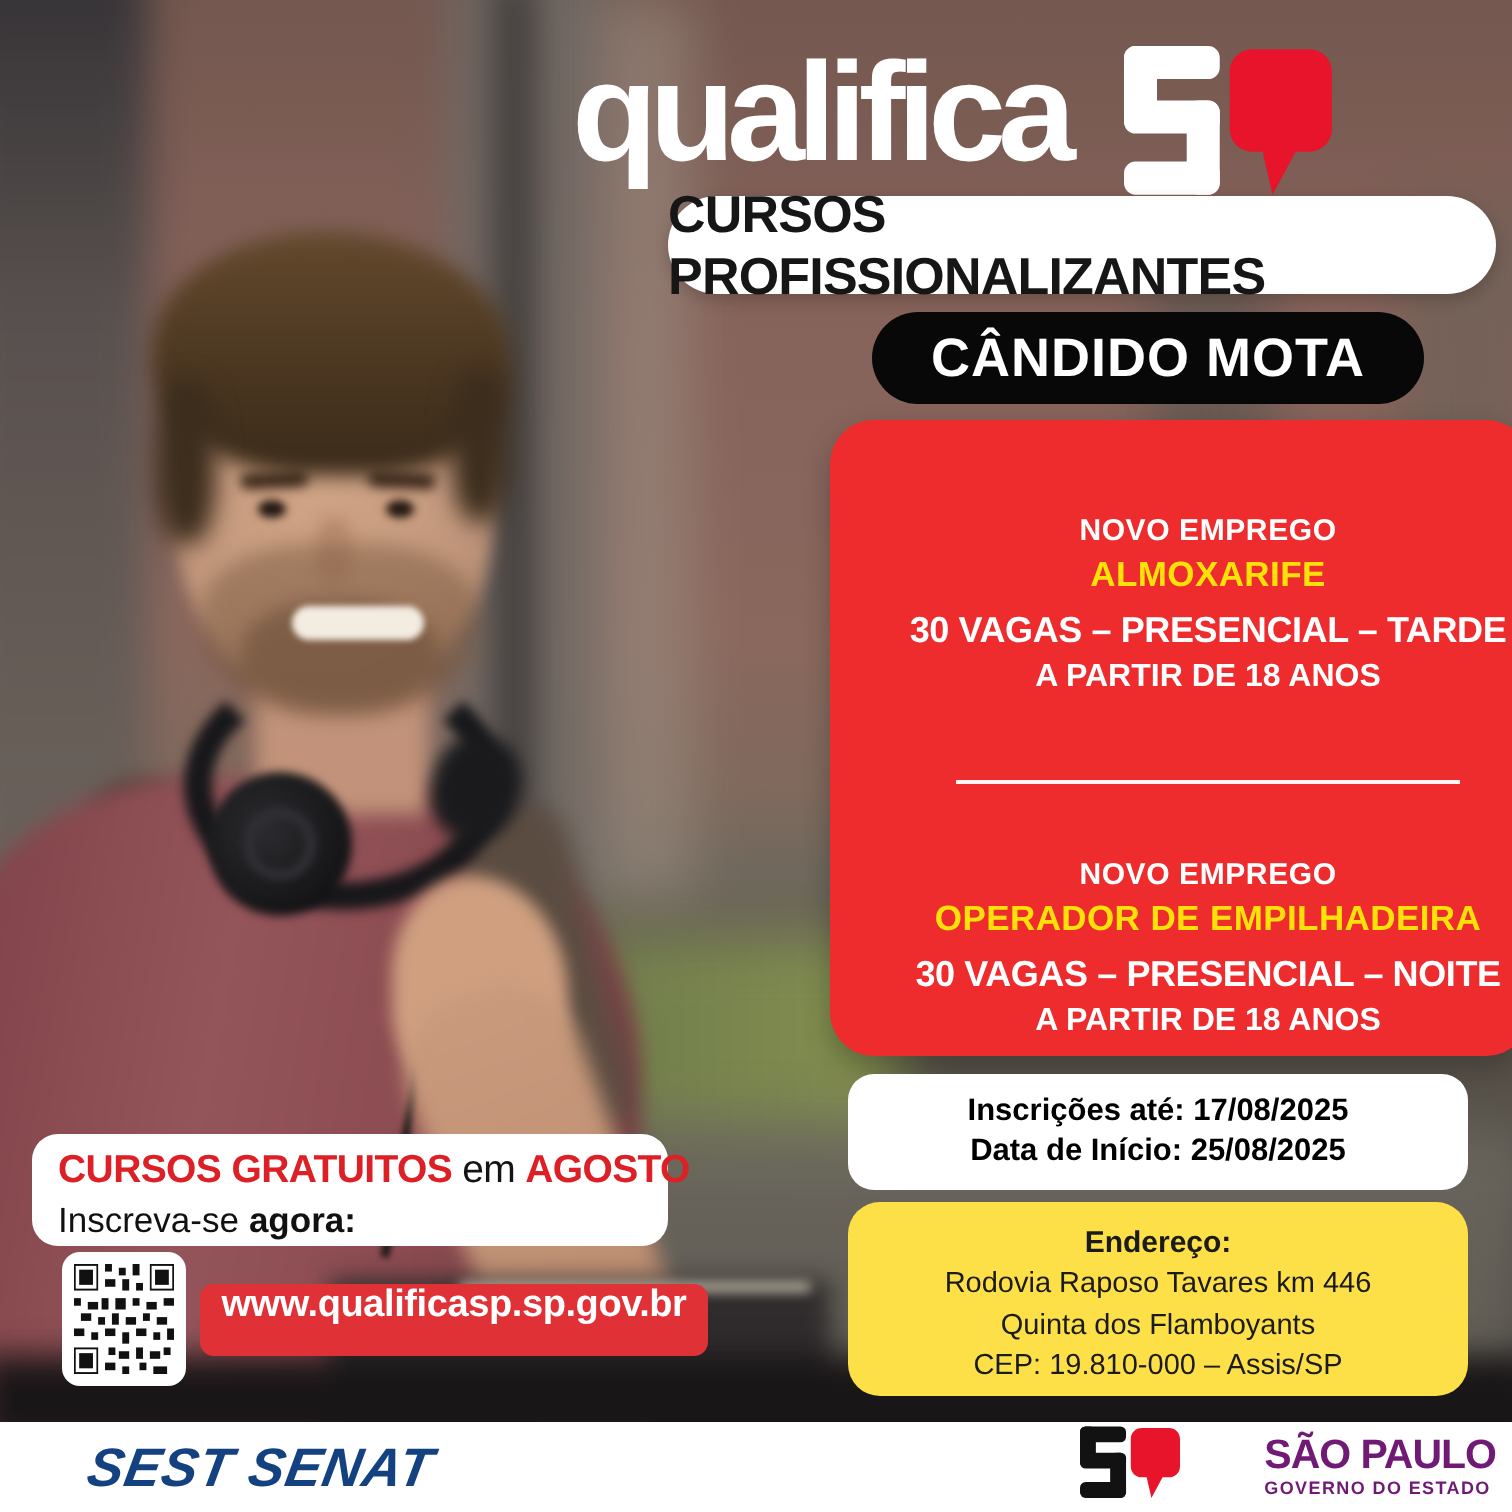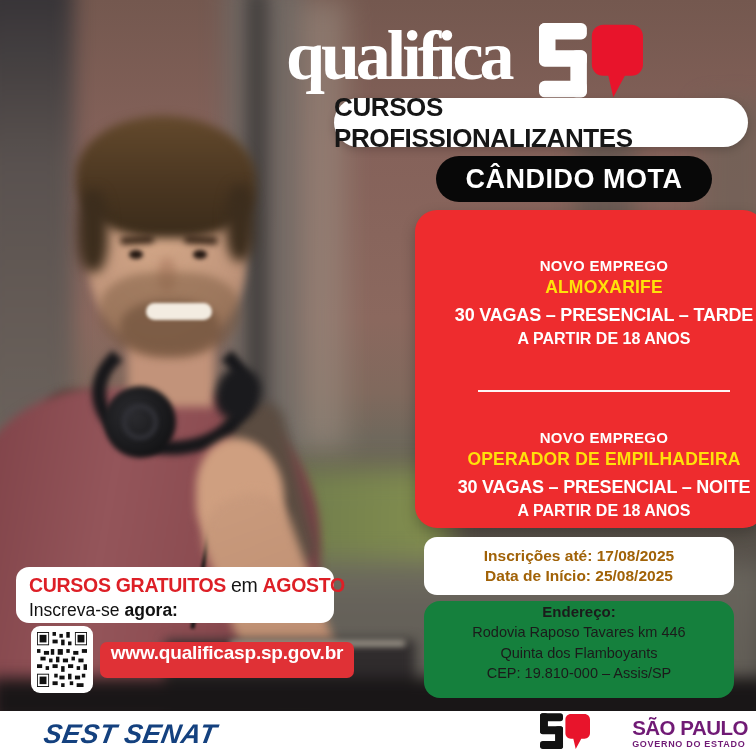--- a/index.html
+++ b/index.html
@@ -55,21 +55,21 @@
               filter:blur(2px);box-sizing:border-box;}
   .cup-r{left:216px;top:368px;width:44px;height:52px;background:#1a1a1d;border-radius:45%;filter:blur(4px);transform:rotate(15deg);}
   .cable{left:206px;top:450px;width:4px;height:180px;background:#141414;filter:blur(1.5px);transform:rotate(10deg);}
   .hand{left:196px;top:438px;width:88px;height:110px;background:#cf9f80;border-radius:45% 55% 40% 40%;filter:blur(4px);}
   .forearm{left:228px;top:490px;width:90px;height:230px;border-radius:40px;filter:blur(5px);transform:rotate(-20deg);
            background:linear-gradient(#c99a7c,#b98a6e);}
 
   
   .layer{position:absolute;z-index:2;}
 
-  .logo{left:286px;top:16px;display:flex;align-items:flex-start;gap:28px;font-family:Liberation Serif, serif;}
+  .logo{left:286px;top:16px;display:flex;align-items:flex-start;gap:28px;}
   .logo-text{font-size:70px;font-weight:800;color:#fff;letter-spacing:-4px;line-height:80px;}
   .sp-mark{margin-top:7px;}
 
   .pill-white{left:334px;top:98px;width:414px;height:49px;background:#fff;border-radius:26px;
               display:flex;align-items:center;justify-content:center;color:#161616;
               font-size:26px;font-weight:800;letter-spacing:-0.4px;box-shadow:0 3px 8px rgba(0,0,0,.18);}
   .pill-black{left:436px;top:156px;width:276px;height:46px;background:#080808;border-radius:23px;
               display:flex;align-items:center;justify-content:center;color:#fff;
               font-size:27px;font-weight:800;letter-spacing:.5px;}
 
@@ -78,23 +78,23 @@
   .course-kicker{font-size:15px;font-weight:800;letter-spacing:.3px;}
   .course-title{font-size:17.5px;font-weight:800;color:#ffe10a;margin-top:3px;letter-spacing:.2px;}
   .course-details{font-size:18px;font-weight:800;margin-top:7px;letter-spacing:-0.2px;}
   .course-age{font-size:16px;font-weight:800;margin-top:4px;}
   .block1{padding-top:47px;}
   .divider{width:252px;height:2px;background:rgba(255,255,255,.95);margin:42px auto 0;}
   .block2{padding-top:37px;}
 
   .info-box1{left:424px;top:537px;width:310px;height:58px;background:#fff;border-radius:13px;
              display:flex;flex-direction:column;align-items:center;justify-content:center;gap:2px;
-             color:#a16207;font-size:15.5px;font-weight:700;}
-  .info-box2{left:424px;top:601px;width:310px;height:97px;background:#15803d;border-radius:16px;
-             text-align:center;color:#1b1b1b;font-size:14.5px;line-height:1.42;padding-top:0;box-sizing:border-box;}
+             color:#000000;font-size:15.5px;font-weight:700;}
+  .info-box2{left:424px;top:601px;width:310px;height:97px;background:#fde047;border-radius:16px;
+             text-align:center;color:#1b1b1b;font-size:14.5px;line-height:1.42;padding-top:10px;box-sizing:border-box;}
   .addr-label{font-weight:700;font-size:15px;}
 
   .promo-box{left:16px;top:567px;width:318px;height:56px;background:#fff;border-radius:13px;
              padding:7px 0 0 13px;box-sizing:border-box;}
   .promo-line{font-size:19.5px;font-weight:800;letter-spacing:-0.3px;color:#dd1f26;white-space:nowrap;}
   .promo-mid{font-weight:400;color:#141414;margin:0 5px;}
   .cta-line{margin-top:3px;font-size:17.5px;color:#111;font-weight:400;}
   .cta-bold{font-weight:700;margin-left:5px;}
 
   .qr-box{left:31px;top:626px;width:62px;height:67px;background:#fff;border-radius:9px;

